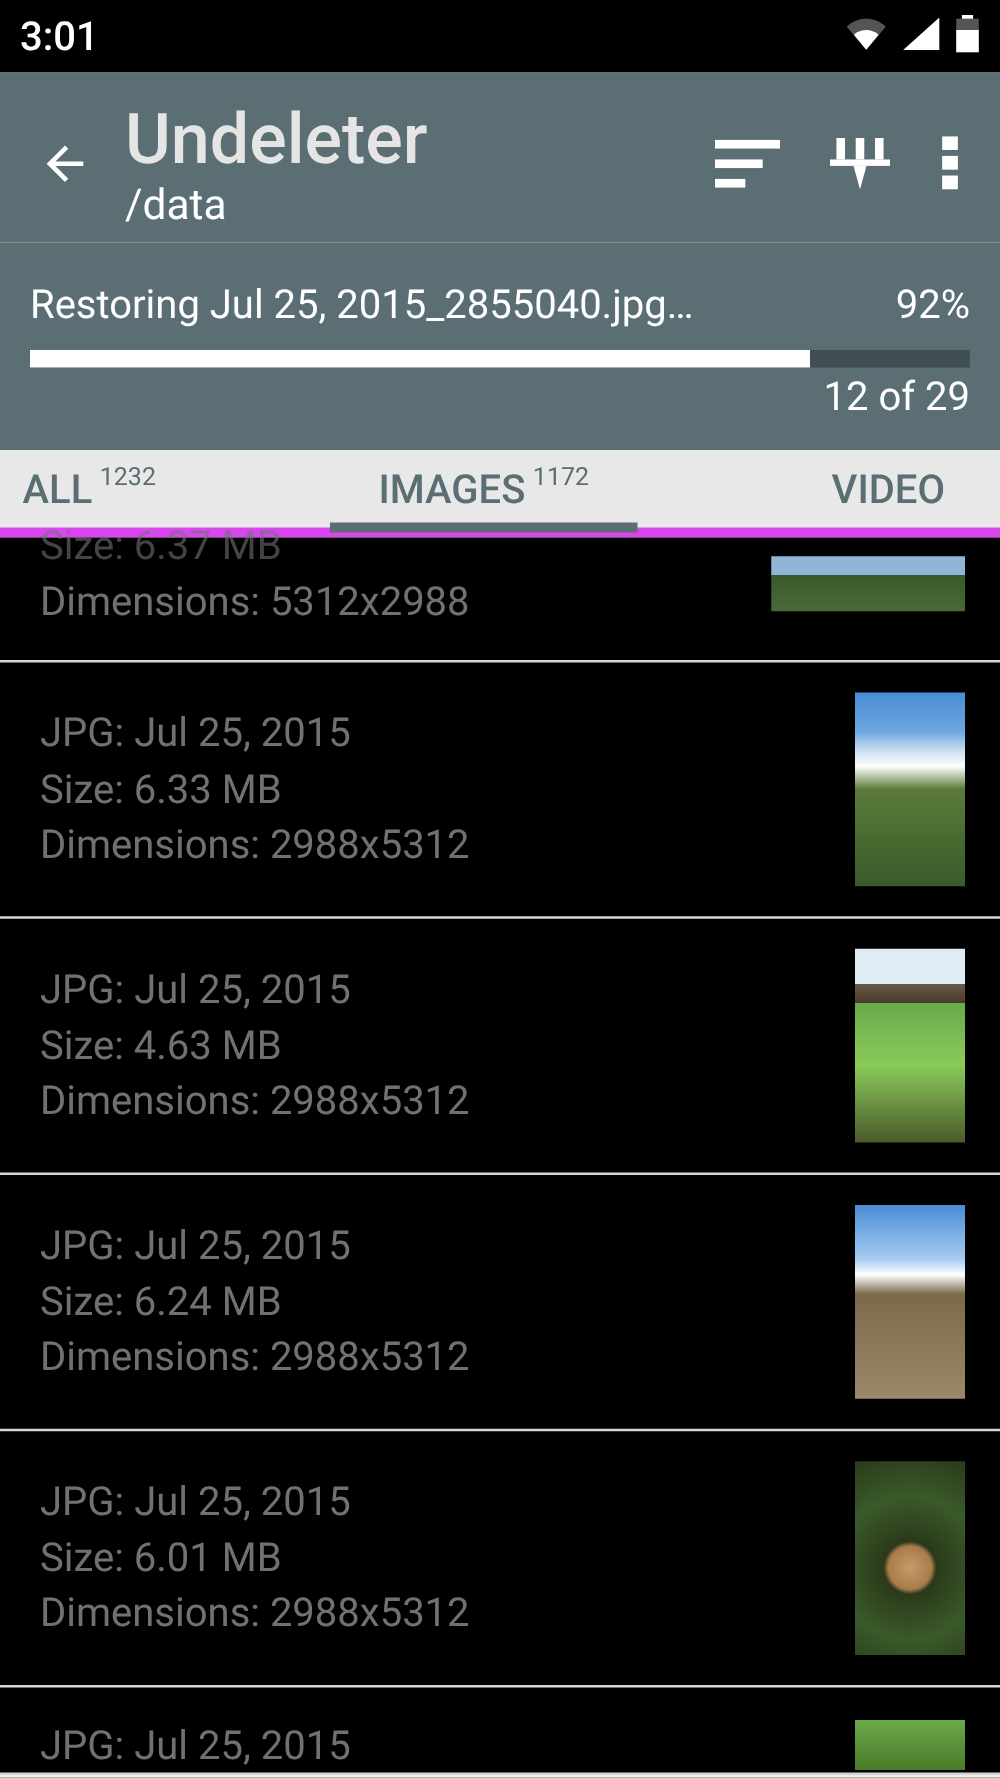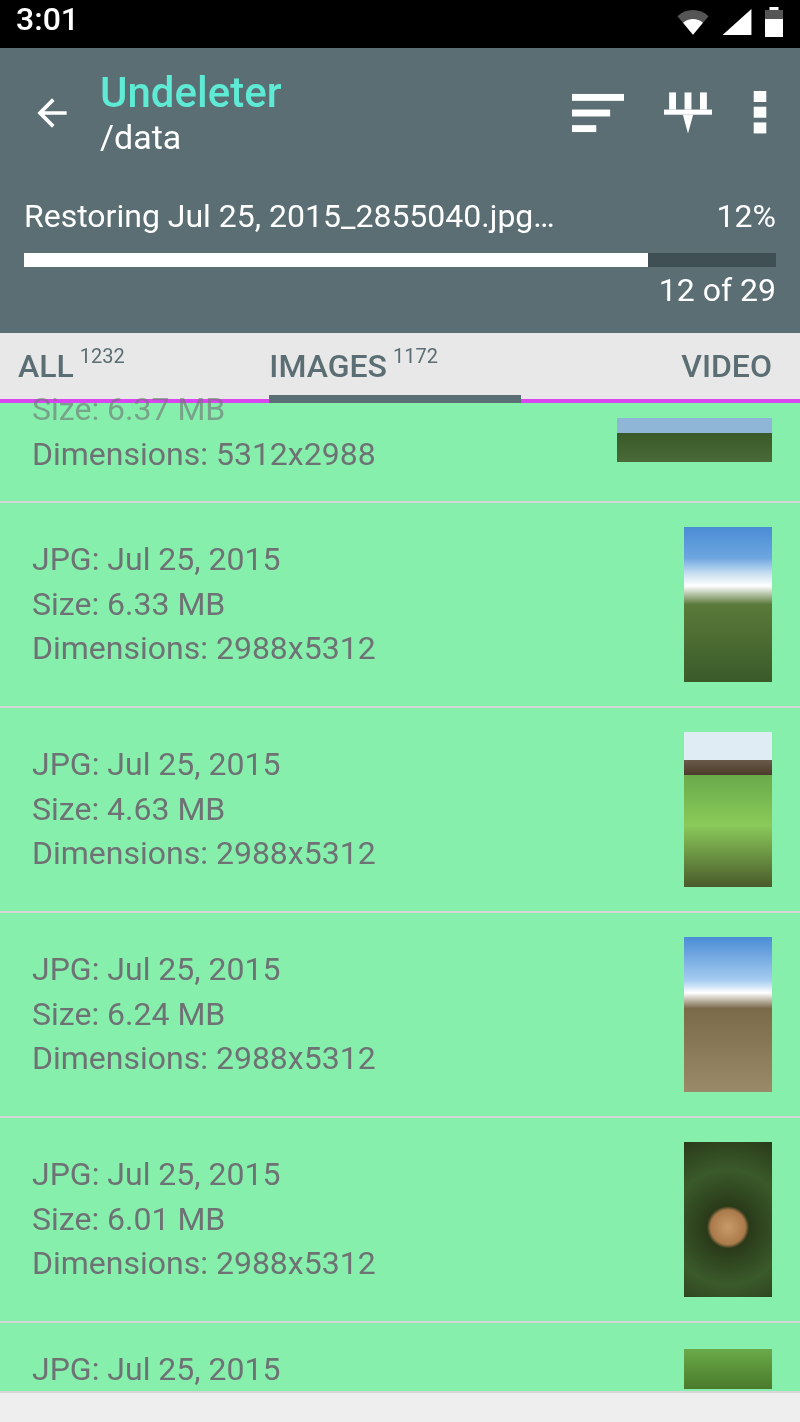--- a/index.html
+++ b/index.html
@@ -1,54 +1,54 @@
 <!DOCTYPE html>
 <html><head>
 <meta charset="utf-8">
 <style>
   * { margin: 0; padding: 0; box-sizing: border-box; }
   html, body { width: 800px; height: 1422px; font-family: Roboto, Arial, sans-serif; background: #eeeeee; overflow: hidden; }
   
   
-  .status-bar { background: #000; height: 48px; display: flex; justify-content: space-between; padding: 0 16px; color: #fff; }
+  .status-bar { background: #000; height: 58px; display: flex; align-items: center; justify-content: space-between; padding: 0 16px; color: #fff; }
   .status-time { font-size: 32px; font-weight: 500; }
   .status-icons { display: flex; align-items: center; gap: 12px; }
   .status-icons svg { fill: #fff; }
   
   
   .app-bar { background: #5a6e73; color: #fff; padding: 20px 24px 10px 24px; }
   .app-bar-top { display: flex; align-items: center; }
   .back-btn { width: 56px; display:flex; align-items:center; justify-content:center; cursor:pointer; }
   .back-btn svg { fill:#fff; }
   .app-titles { flex:1; margin-left:20px; }
-  .app-title { font-size: 42px; font-weight:500; color:#5eead4; }
+  .app-title { font-size: 56px; font-weight:500; color:#e5e5e5; }
   .app-subtitle { font-size: 34px; color:#ffffff; margin-top:0px; }
   .app-actions { display:flex; gap:40px; align-items:center; margin-right:8px; }
   .app-actions .action { cursor:pointer; display:flex; align-items:center; justify-content:center; }
   .app-actions svg { fill:#fff; }
   
   
   .progress-area { background:#5a6e73; padding: 30px 24px 24px 24px; color:#fff;text-align:right; }
   .progress-row { display:flex; justify-content:space-between; align-items:baseline; margin-bottom:18px; }
   .progress-label { font-size: 32px; font-weight:400; white-space:nowrap; overflow:hidden; text-overflow:ellipsis; max-width:620px; }
   .progress-pct { font-size: 32px; }
   .progress-bar-outer { width:100%; height:14px; background:#3f4f53; position:relative; }
   .progress-bar-inner { position:absolute; left:0; top:0; bottom:0; background:#fff; }
   .progress-count { font-size: 32px; margin-top:4px; }
   
   
-  .tabs { background:#e8e8e8; display:flex; align-items:stretch; height:70px; border-bottom:4px solid #d946ef; }
-  .tab { flex:1; display:flex; align-items:center; justify-content:flex-start; font-size:32px; font-weight:500; color:#5a6e73; cursor:pointer; position:relative; }
+  .tabs { background:#e8e8e8; display:flex; align-items:stretch; height:70px; border-bottom:8px solid #d946ef; }
+  .tab { flex:1; display:flex; align-items:center; justify-content:center; font-size:32px; font-weight:500; color:#5a6e73; cursor:pointer; position:relative; }
   .tab.active::after { content:""; position:absolute; left:0; right:0; bottom:-4px; height:8px; background:#5a6e73; }
   .tab sup { font-size:20px; font-weight:400; margin-left:6px; position:relative; top:-10px; }
-  .tab:last-child { justify-content:flex-end; padding-right:28px; }
+  .tab:last-child { justify-content:flex-end; padding-right:44px; }
   .tab:first-child { justify-content:flex-start; padding-left:18px; }
   
   
-  .list { background:#86efac; }
+  .list { background:#000000; }
   .item { border-bottom:2px solid #d6d6d6; padding:24px 28px 24px 32px; display:flex; align-items:center; justify-content:space-between; cursor:pointer; }
   .item-text { font-size:32px; color:#6f7274; line-height:1.4; }
   .thumb { flex-shrink:0; margin-left:20px; }
   .thumb.landscape { width:155px; height:56px; }
   .thumb.portrait { width:88px; height:155px; }
   
   
   .t-field-wide { background: linear-gradient(to bottom, #8fb6d6 0%, #8fb6d6 35%, #3a5a2a 35%, #4a6a3a 100%); }
   .t-sky-plants { background: linear-gradient(to bottom, #4a8cd6 0%, #6da6e0 20%, #c8dff0 30%, #ffffff 38%, #5a7a3a 50%, #3a5a2a 100%); }
   .t-house-green { background: linear-gradient(to bottom, #e0ecf4 0%, #e0ecf4 18%, #6a5a4a 18%, #4a3a2a 28%, #6aaa4a 28%, #8aca5a 60%, #4a5a2a 100%); }
@@ -122,21 +122,21 @@
             <rect x="0" y="20" width="8" height="7"></rect>
           </svg>
       </div>
     </div>
   </div>
 </div>
 
 <div class="progress-area">
   <div class="progress-row">
     <div class="progress-label">Restoring Jul 25, 2015_2855040.jpg…</div>
-    <div class="progress-pct">12%</div>
+    <div class="progress-pct">92%</div>
   </div>
   <div class="progress-bar-outer">
     <div class="progress-bar-inner" id="pbar" style="width: 83%;"></div>
   </div>
   <div class="progress-count">12 of 29</div>
 </div>
 
 <div class="tabs">
   <div class="tab">
     <span>ALL</span>

